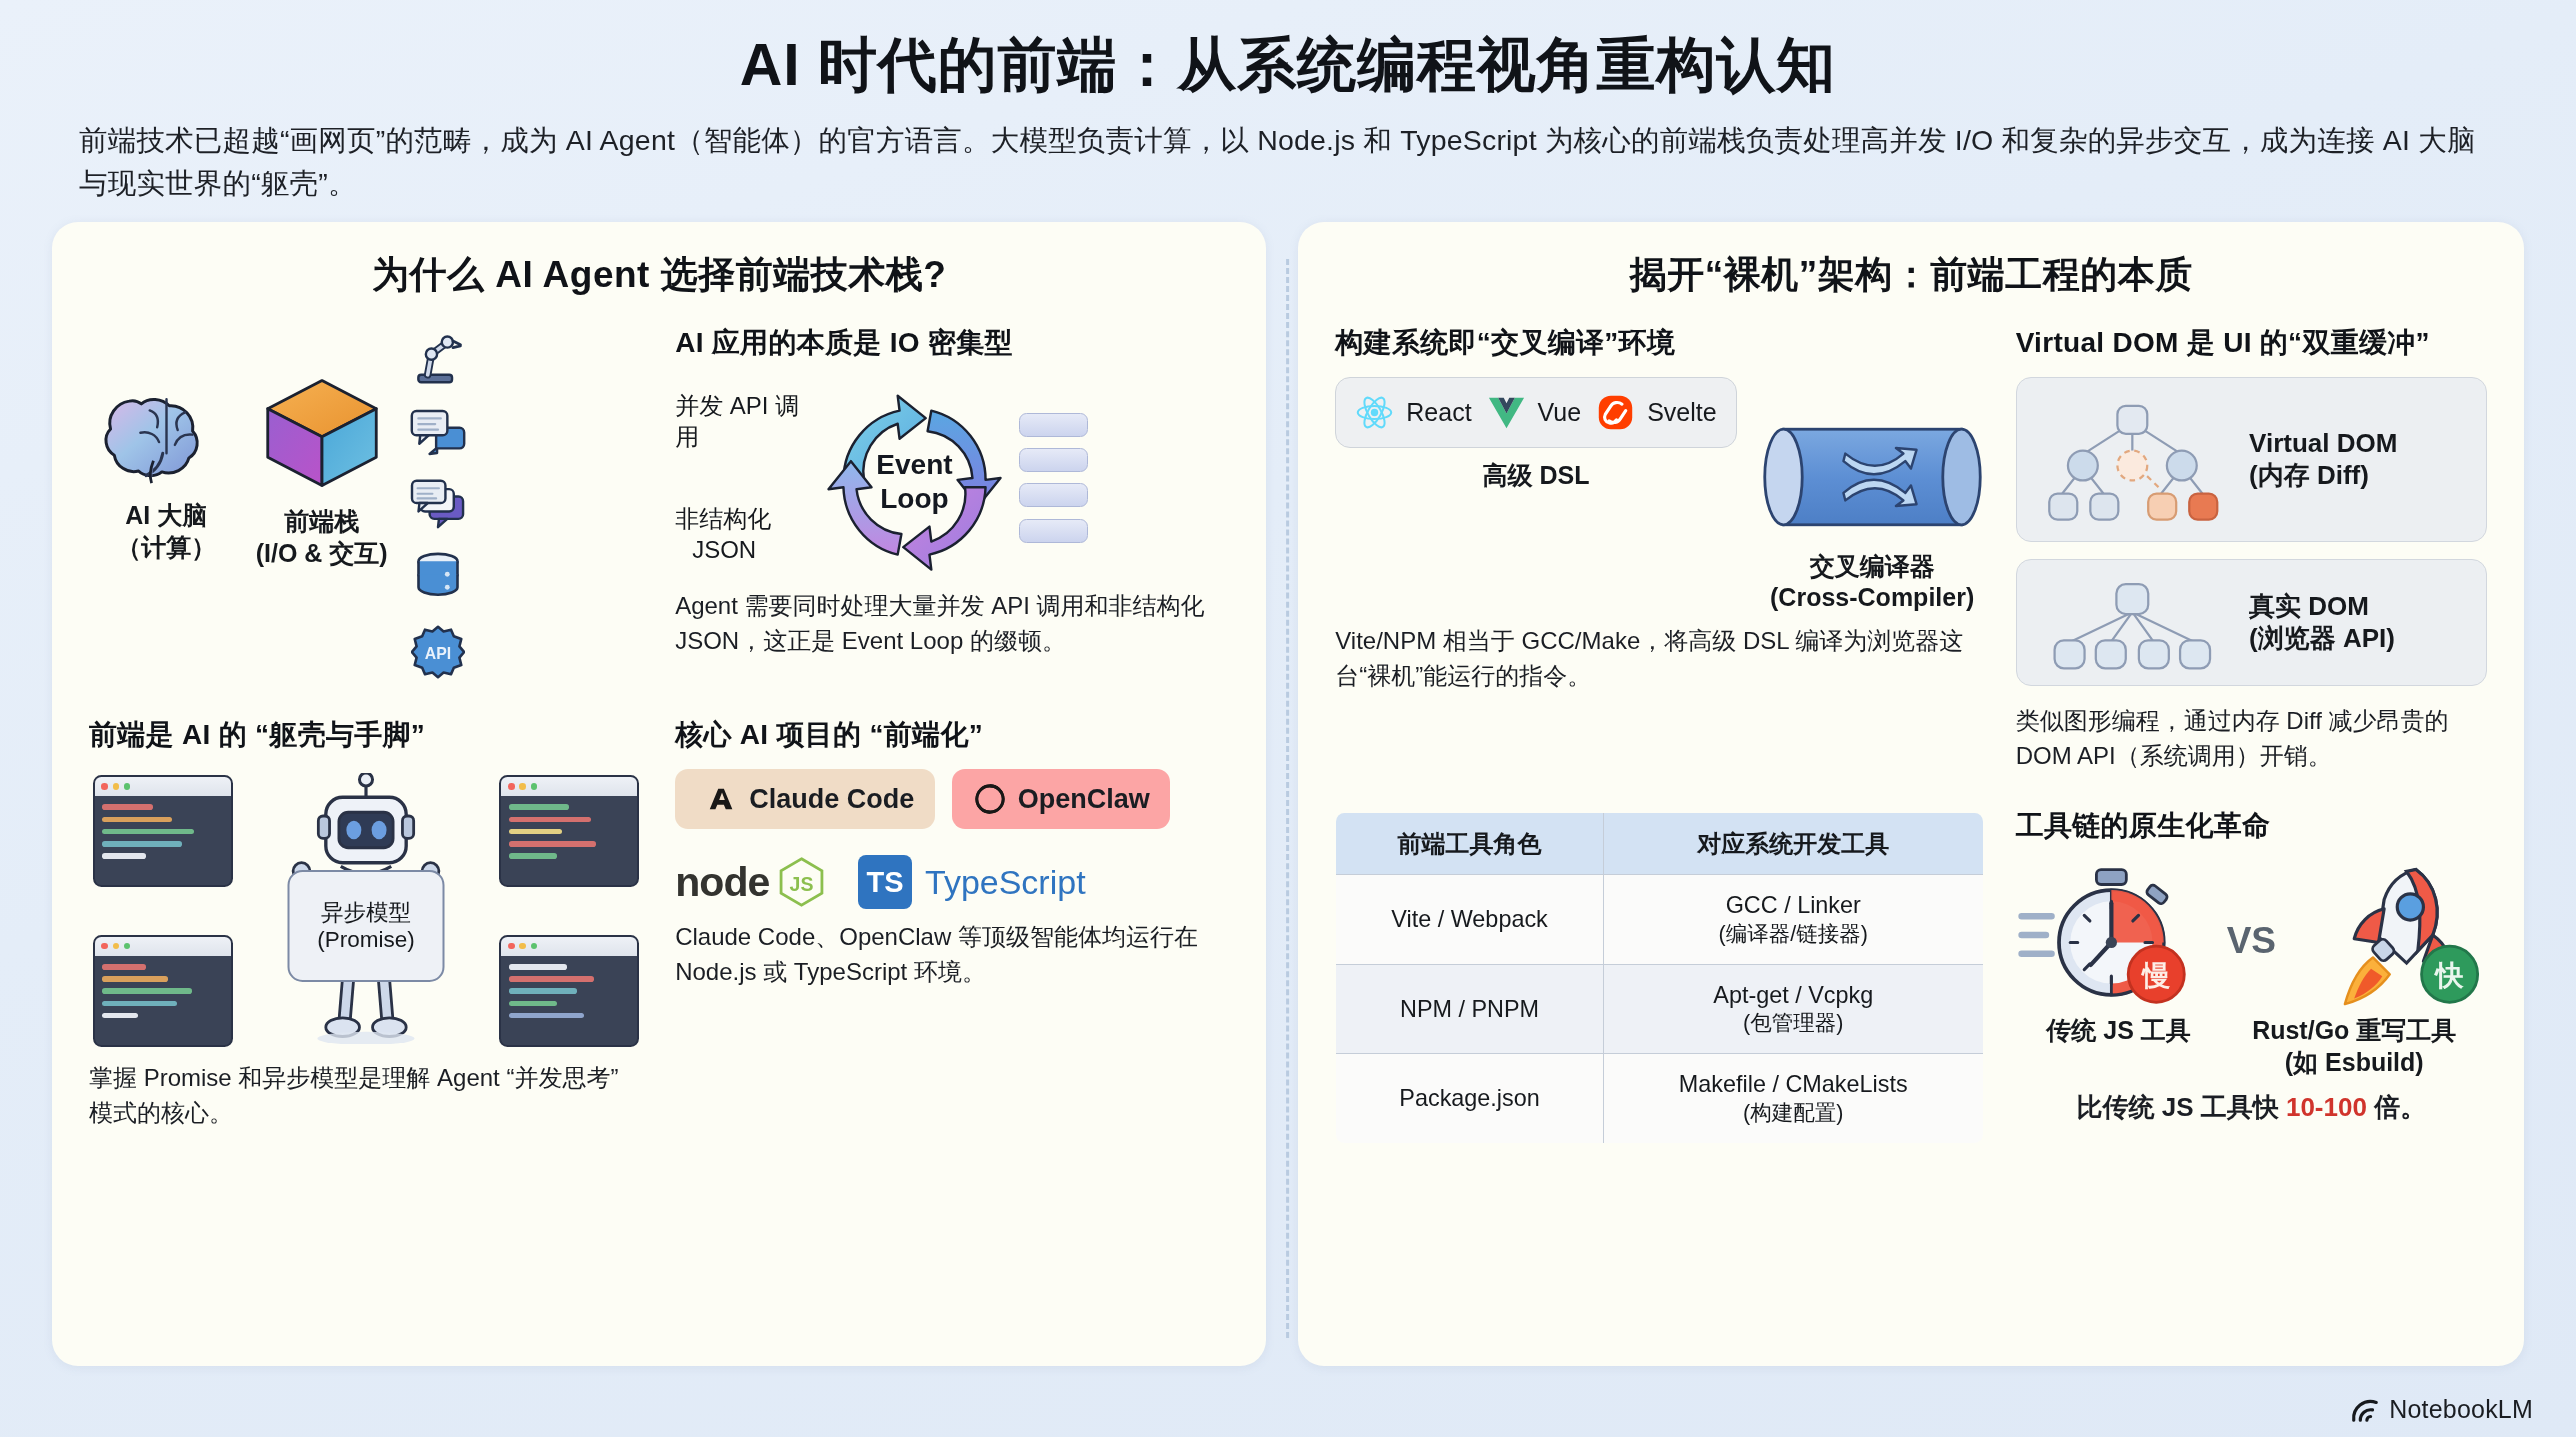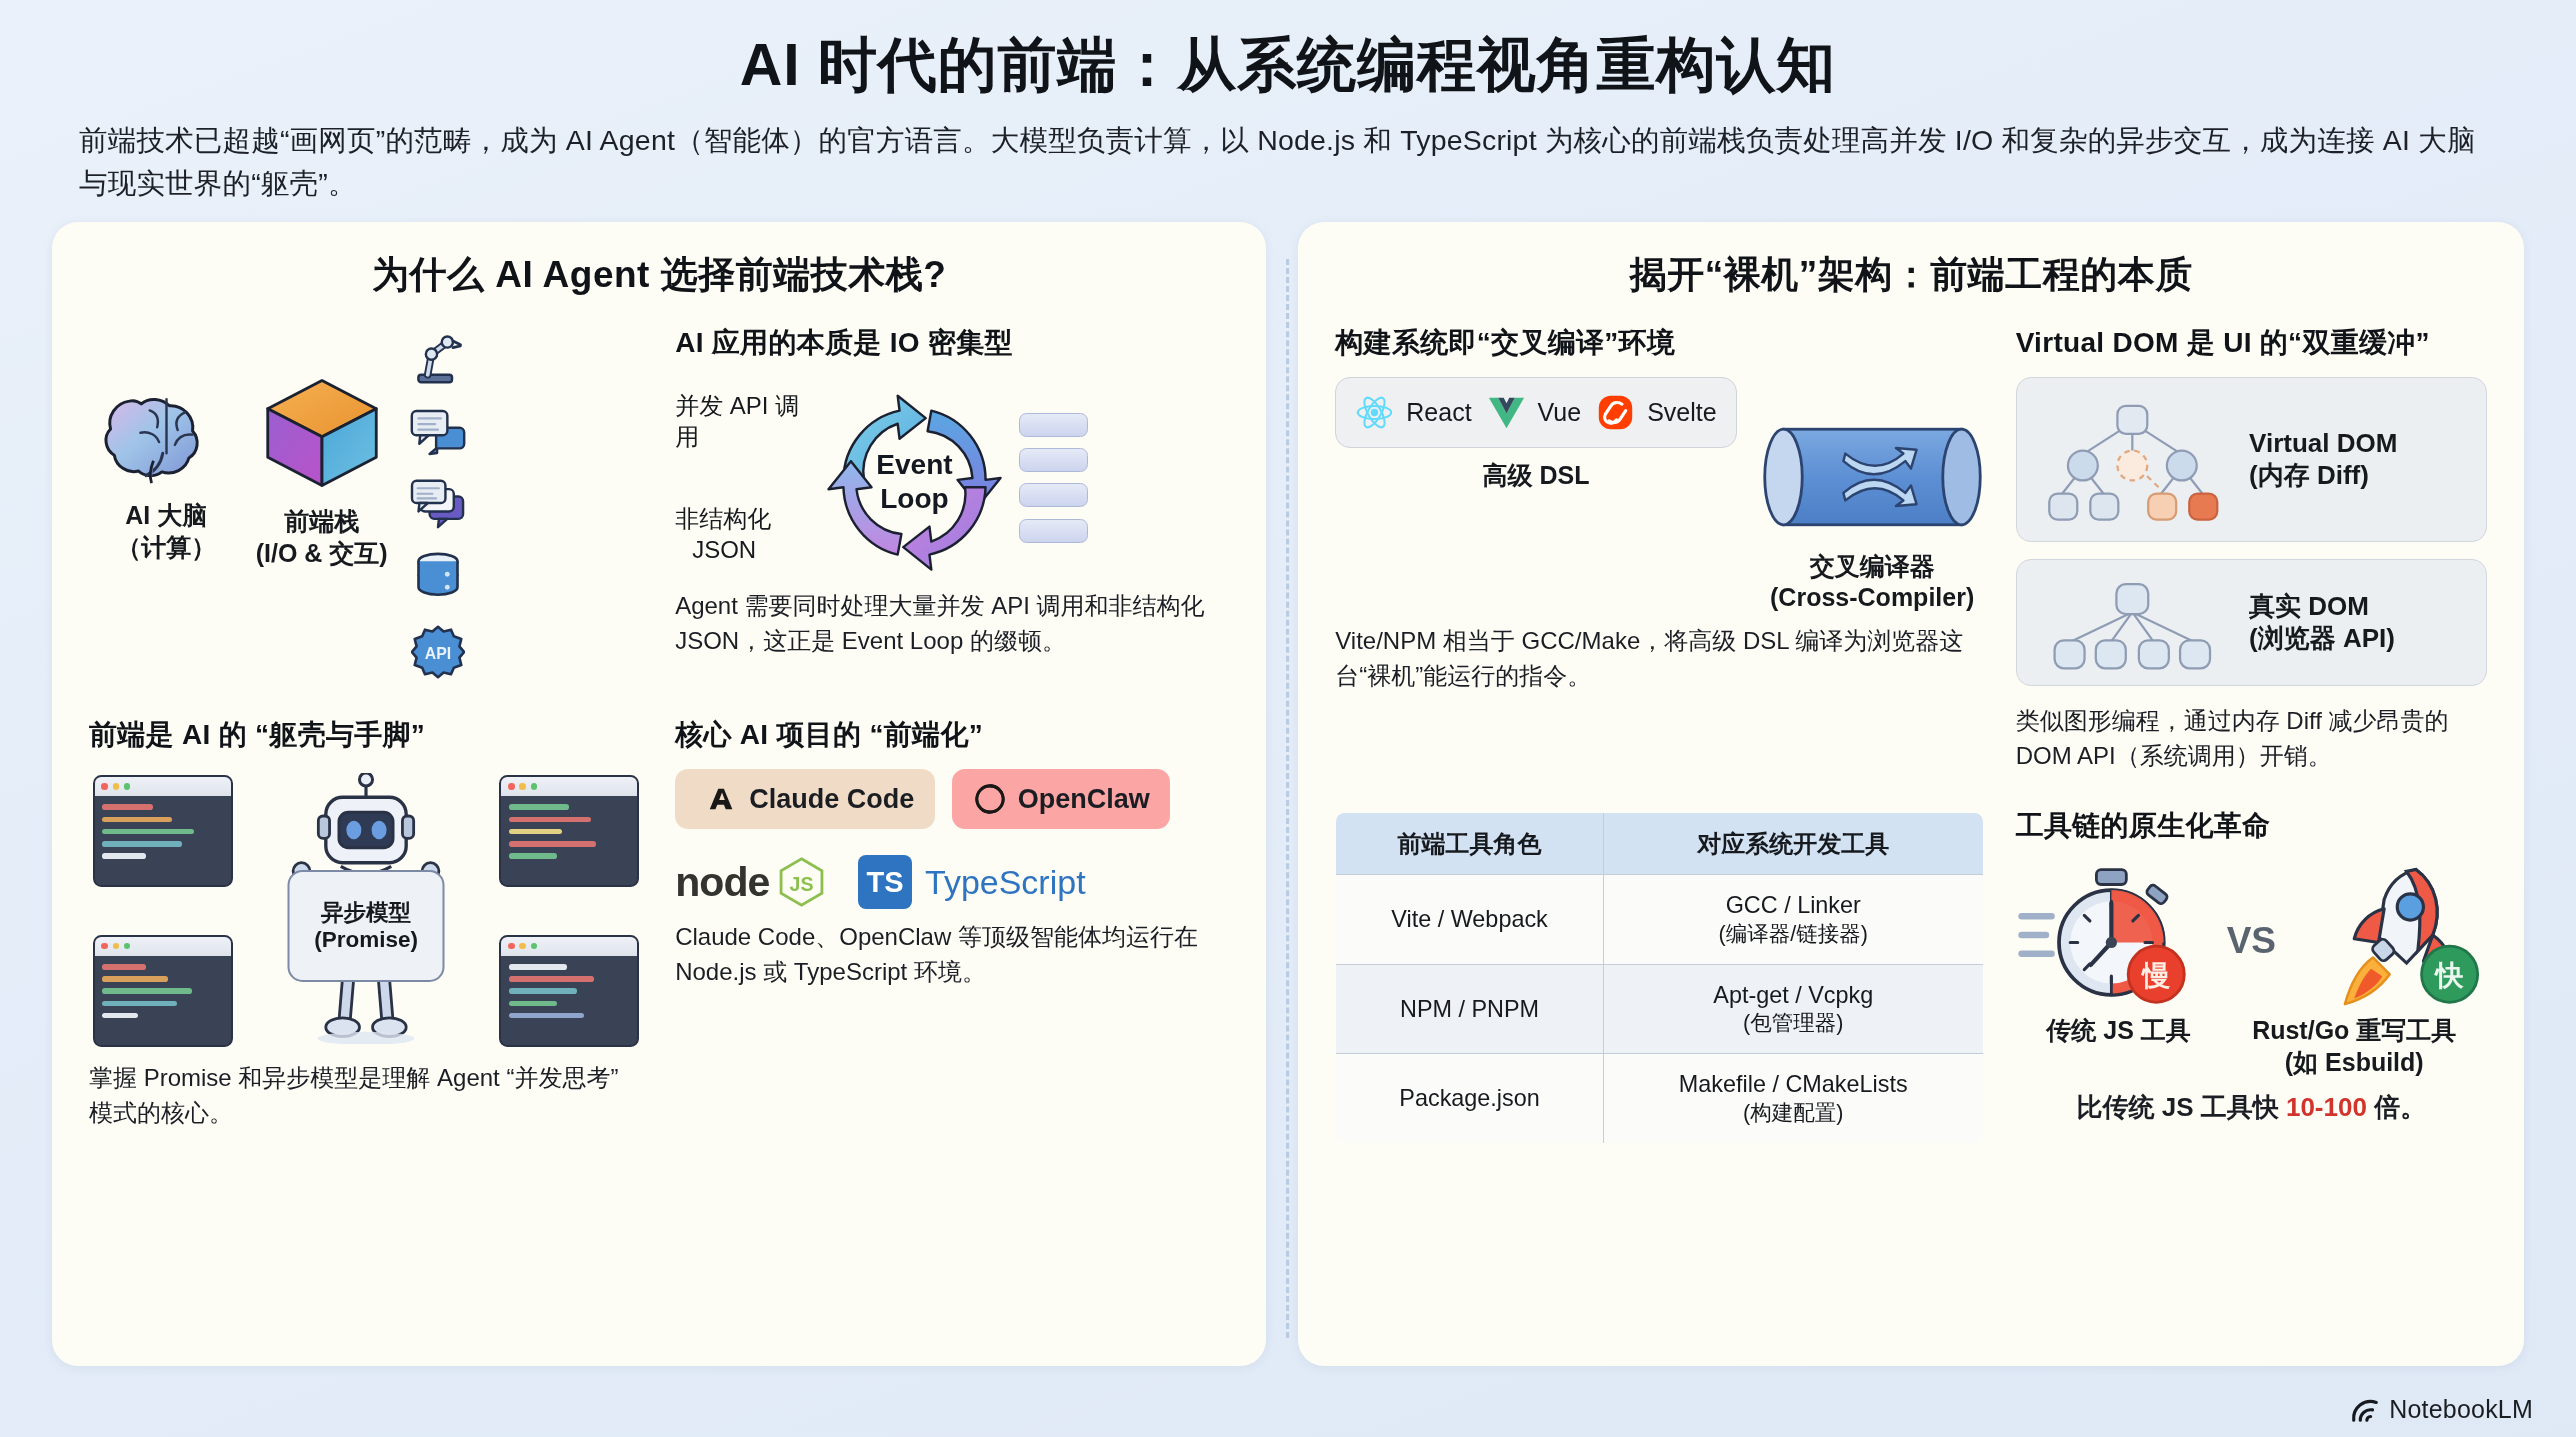--- a/index.html
+++ b/index.html
@@ -111,21 +111,21 @@
   .dot { width: 6.6px; height: 6.6px; border-radius: 50%; }
   .d-r { background: #f2655c; } .d-y { background: #f2bd4a; } .d-g { background: #5cc26e; }
   .codewin .body { padding: 8.4px 7.5px; display: flex; flex-direction: column; gap: 6.6px; }
   .ln { height: 5.6px; border-radius: 2.8px; }
 
   .robot { position: absolute; left: 50%; top: 3.7px; transform: translateX(-50%); }
   .promise-box {
     position: absolute; left: 50%; top: 101px; transform: translateX(-50%);
     width: 157px; height: 112px; background: #eef1f6; border: 2.8px solid #7c8aa5; border-radius: 15px;
     display: flex; flex-direction: column; align-items: center; justify-content: center;
-    font-size: 22.5px; font-weight: 700; line-height: 1.2; text-align: center;
+    font-size: 22.5px; font-weight: 400; line-height: 1.2; text-align: center;
   }
 
   
   .chips { display: flex; gap: 17px; margin: 15px 0 9.4px 0; }
   .chip {
     display: flex; align-items: center; gap: 11.2px;
     padding: 13px 20.6px; border-radius: 13px;
     font-size: 27px; font-weight: 600; color: #1a1d22;
   }
   .chip-claude { background: #f0dcc6; padding-left: 31px; }

